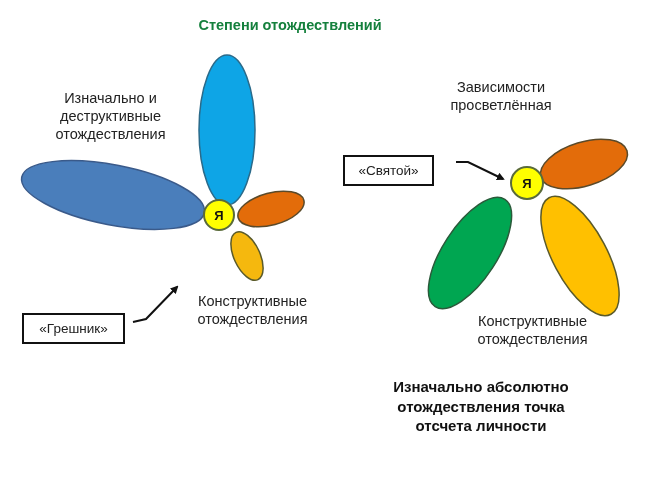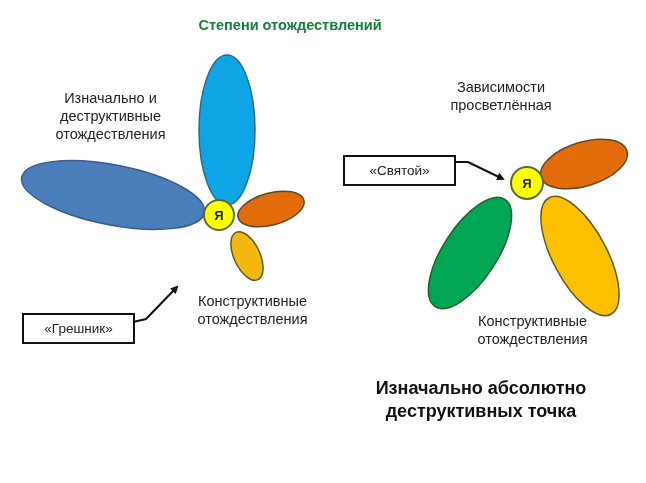--- a/index.html
+++ b/index.html
@@ -1,20 +1,20 @@
 <!DOCTYPE html>
 <html><head>
   <meta charset="utf-8">
   <style>
     html, body { margin: 0; padding: 0; background: #ffffff; }
     body { width: 646px; height: 483px; position: relative; overflow: hidden; font-family: "Liberation Sans", sans-serif; color: #111; }
     #stage { position: absolute; left: 0; top: 0; }
     .txt { position: absolute; text-align: center; line-height: 1.25; font-size: 14.5px; color: #222; }
     .title { position: absolute; left: 12px; width: 556px; top: 17px; text-align: center; font-weight: bold; font-size: 14.5px; color: #15803d; }
-    .bold-note { position: absolute; text-align: center; font-weight: bold; font-size: 18px; line-height: 1.3; color: #111; }
+    .bold-note { position: absolute; text-align: center; font-weight: bold; font-size: 15px; line-height: 1.3; color: #111; }
     .box { position: absolute; border: 2px solid #111; background: #fff; display: flex; align-items: center; justify-content: center; font-size: 13.5px; color: #222; box-sizing: border-box; }
     .line { display: block; }
   </style>
 </head>
 <body>
 
 <svg id="stage" width="646" height="483" viewBox="0 0 646 483">
   <defs>
     <marker id="arrowhead" markerWidth="8" markerHeight="8" refX="6" refY="4" orient="auto" markerUnits="userSpaceOnUse">
       <path d="M0,0 L8,4 L0,8 Z" fill="#111"></path>
@@ -47,28 +47,29 @@
 
 <div class="txt" style="left:38px; top:89px; width:145px;">
   <span class="line">Изначально и</span>
   <span class="line">деструктивные</span>
   <span class="line">отождествления</span>
 </div>
 <div class="txt" style="left:185px; top:292px; width:135px;">
   <span class="line">Конструктивные</span>
   <span class="line">отождествления</span>
 </div>
-<div class="box" style="left:22px; top:313px; width:113px; height:31px;">«Грешник»</div>
+<div class="box" style="left:22px; top:313px; width:103px; height:31px;">«Грешник»</div>
 
 <div class="txt" style="left:436px; top:78px; width:130px;">
   <span class="line">Зависимости</span>
   <span class="line">просветлённая</span>
 </div>
-<div class="box" style="left:343px; top:155px; width:113px; height:31px;">«Святой»</div>
+<div class="box" style="left:343px; top:155px; width:91px; height:31px;">«Святой»</div>
 <div class="txt" style="left:465px; top:312px; width:135px;">
   <span class="line">Конструктивные</span>
   <span class="line">отождествления</span>
 </div>
 
 <div class="bold-note" style="left:375px; top:377px; width:212px;">
   <span class="line">Изначально абсолютно</span>
-  <span class="line">деструктивных точка</span>
+  <span class="line">отождествления точка</span>
+  <span class="line">отсчета личности</span>
 </div>
 
 </body></html>

